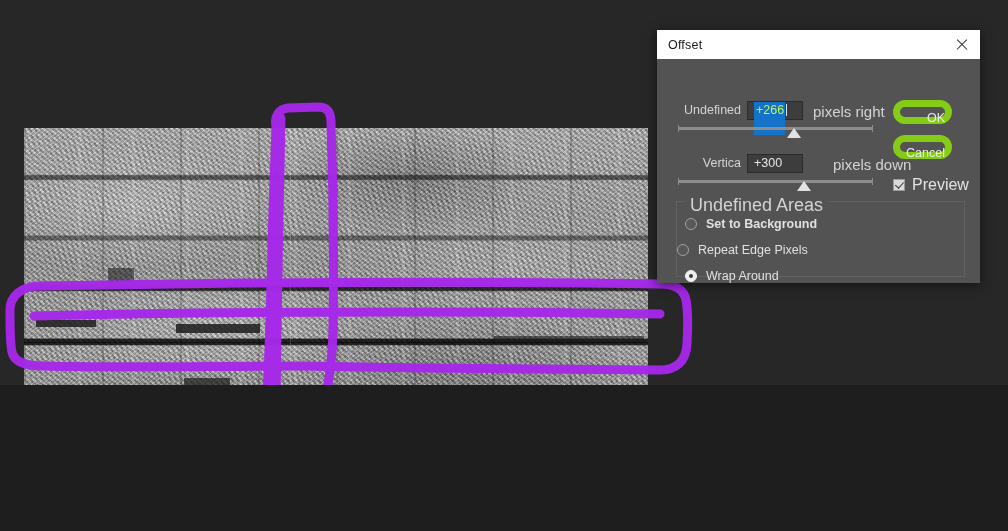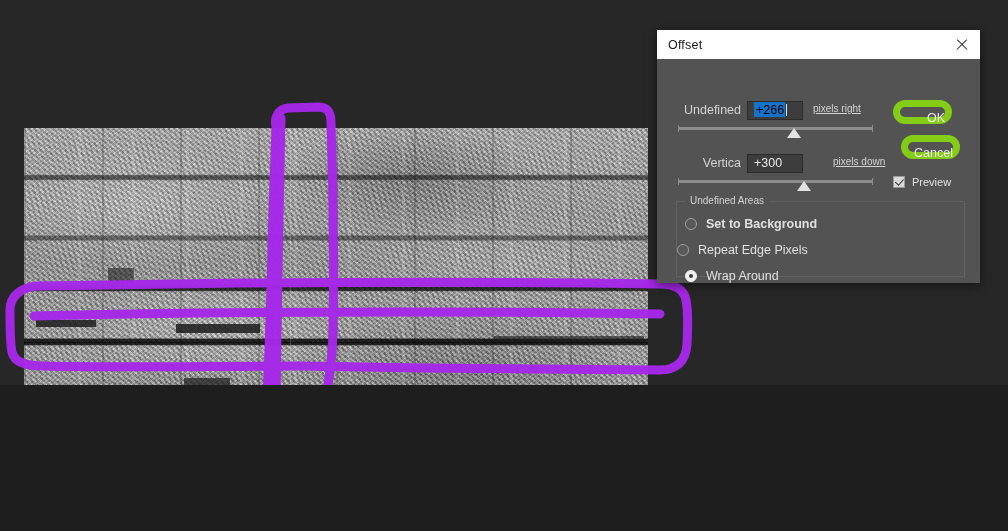--- a/index.html
+++ b/index.html
@@ -160,36 +160,35 @@
     line-height: 17px;
     padding-left: 6px;
     box-sizing: border-box;
     cursor: text;
   }
   .num-field.selected {
     background: #3d3d3d;
   }
   .num-field.selected .sel {
     background: #1473c8;
-    color: #000000;
-    padding: 1px 1px 0 2px;
+    color: #bef264;
+    padding: 1px 1px 18px 2px;
   }
   .num-field .caret {
     display: inline-block;
     width: 1px;
     height: 12px;
     background: #cfe9ff;
     vertical-align: -2px;
     margin-left: 1px;
   }
   .unit-label {
     position: absolute;
     color: #d3d3d3;
-    font-size: 10px;
-    text-decoration: underline;
+    font-size: 15px;
   }
 
   .slider-track {
     position: absolute;
     height: 3px;
     background: #8d8d8d;
     border-radius: 1px;
   }
   .slider-track .cap-l, .slider-track .cap-r {
     position: absolute;
@@ -244,42 +243,42 @@
     content: "";
     position: absolute;
     left: 3px; top: 0px;
     width: 3.5px; height: 7px;
     border: solid #2c2c2c;
     border-width: 0 1.8px 1.8px 0;
     transform: rotate(42deg);
   }
   .checkbox-label {
     color: #e2e2e2;
-    font-size: 11px;
+    font-size: 16px;
     text-align: center;
   }
 
   
   #undefined-group {
     position: absolute;
     left: 19px;
     top: 142px;
     width: 289px;
     height: 76px;
     border: 1px solid #616161;
     box-sizing: border-box;
   }
   #undefined-legend {
     position: absolute;
     left: 28px;
     top: 136px;
     background: #535353;
     padding: 0 5px;
     color: #d3d3d3;
-    font-size: 10px;
+    font-size: 18px;
   }
   .radio-row {
     position: absolute;
     display: flex;
     align-items: center;
     gap: 9px;
     cursor: pointer;
   }
   .radio {
     width: 12px; height: 12px;
@@ -397,21 +396,21 @@
       <div class="num-field" style="left:90px; top:95px;"><span>+300</span></div>
       <span class="unit-label" style="left:156px; top:97px;margin-left:20px;">pixels down</span>
 
       <div class="slider-track" style="left:21px; top:121px; width:195px;">
         <span class="cap-l"></span>
         <span class="cap-r"></span>
       </div>
       <div class="slider-thumb" style="left:140px; top:122px;"></div>
 
       <div class="btn" style="left:236px; top:41px;">OK</div>
-      <div class="btn" style="left:244px; top:76px;">Cancel</div>
+      <div class="btn" style="left:236px; top:76px;">Cancel</div>
 
       <div class="checkbox-row">
         <span class="checkbox"></span>
         <span class="checkbox-label">Preview</span>
       </div>
 
       <div id="undefined-group"></div>
       <span id="undefined-legend">Undefined Areas</span>
 
       <div class="radio-row" style="left:28px; top:158px;font-weight:bold;">

